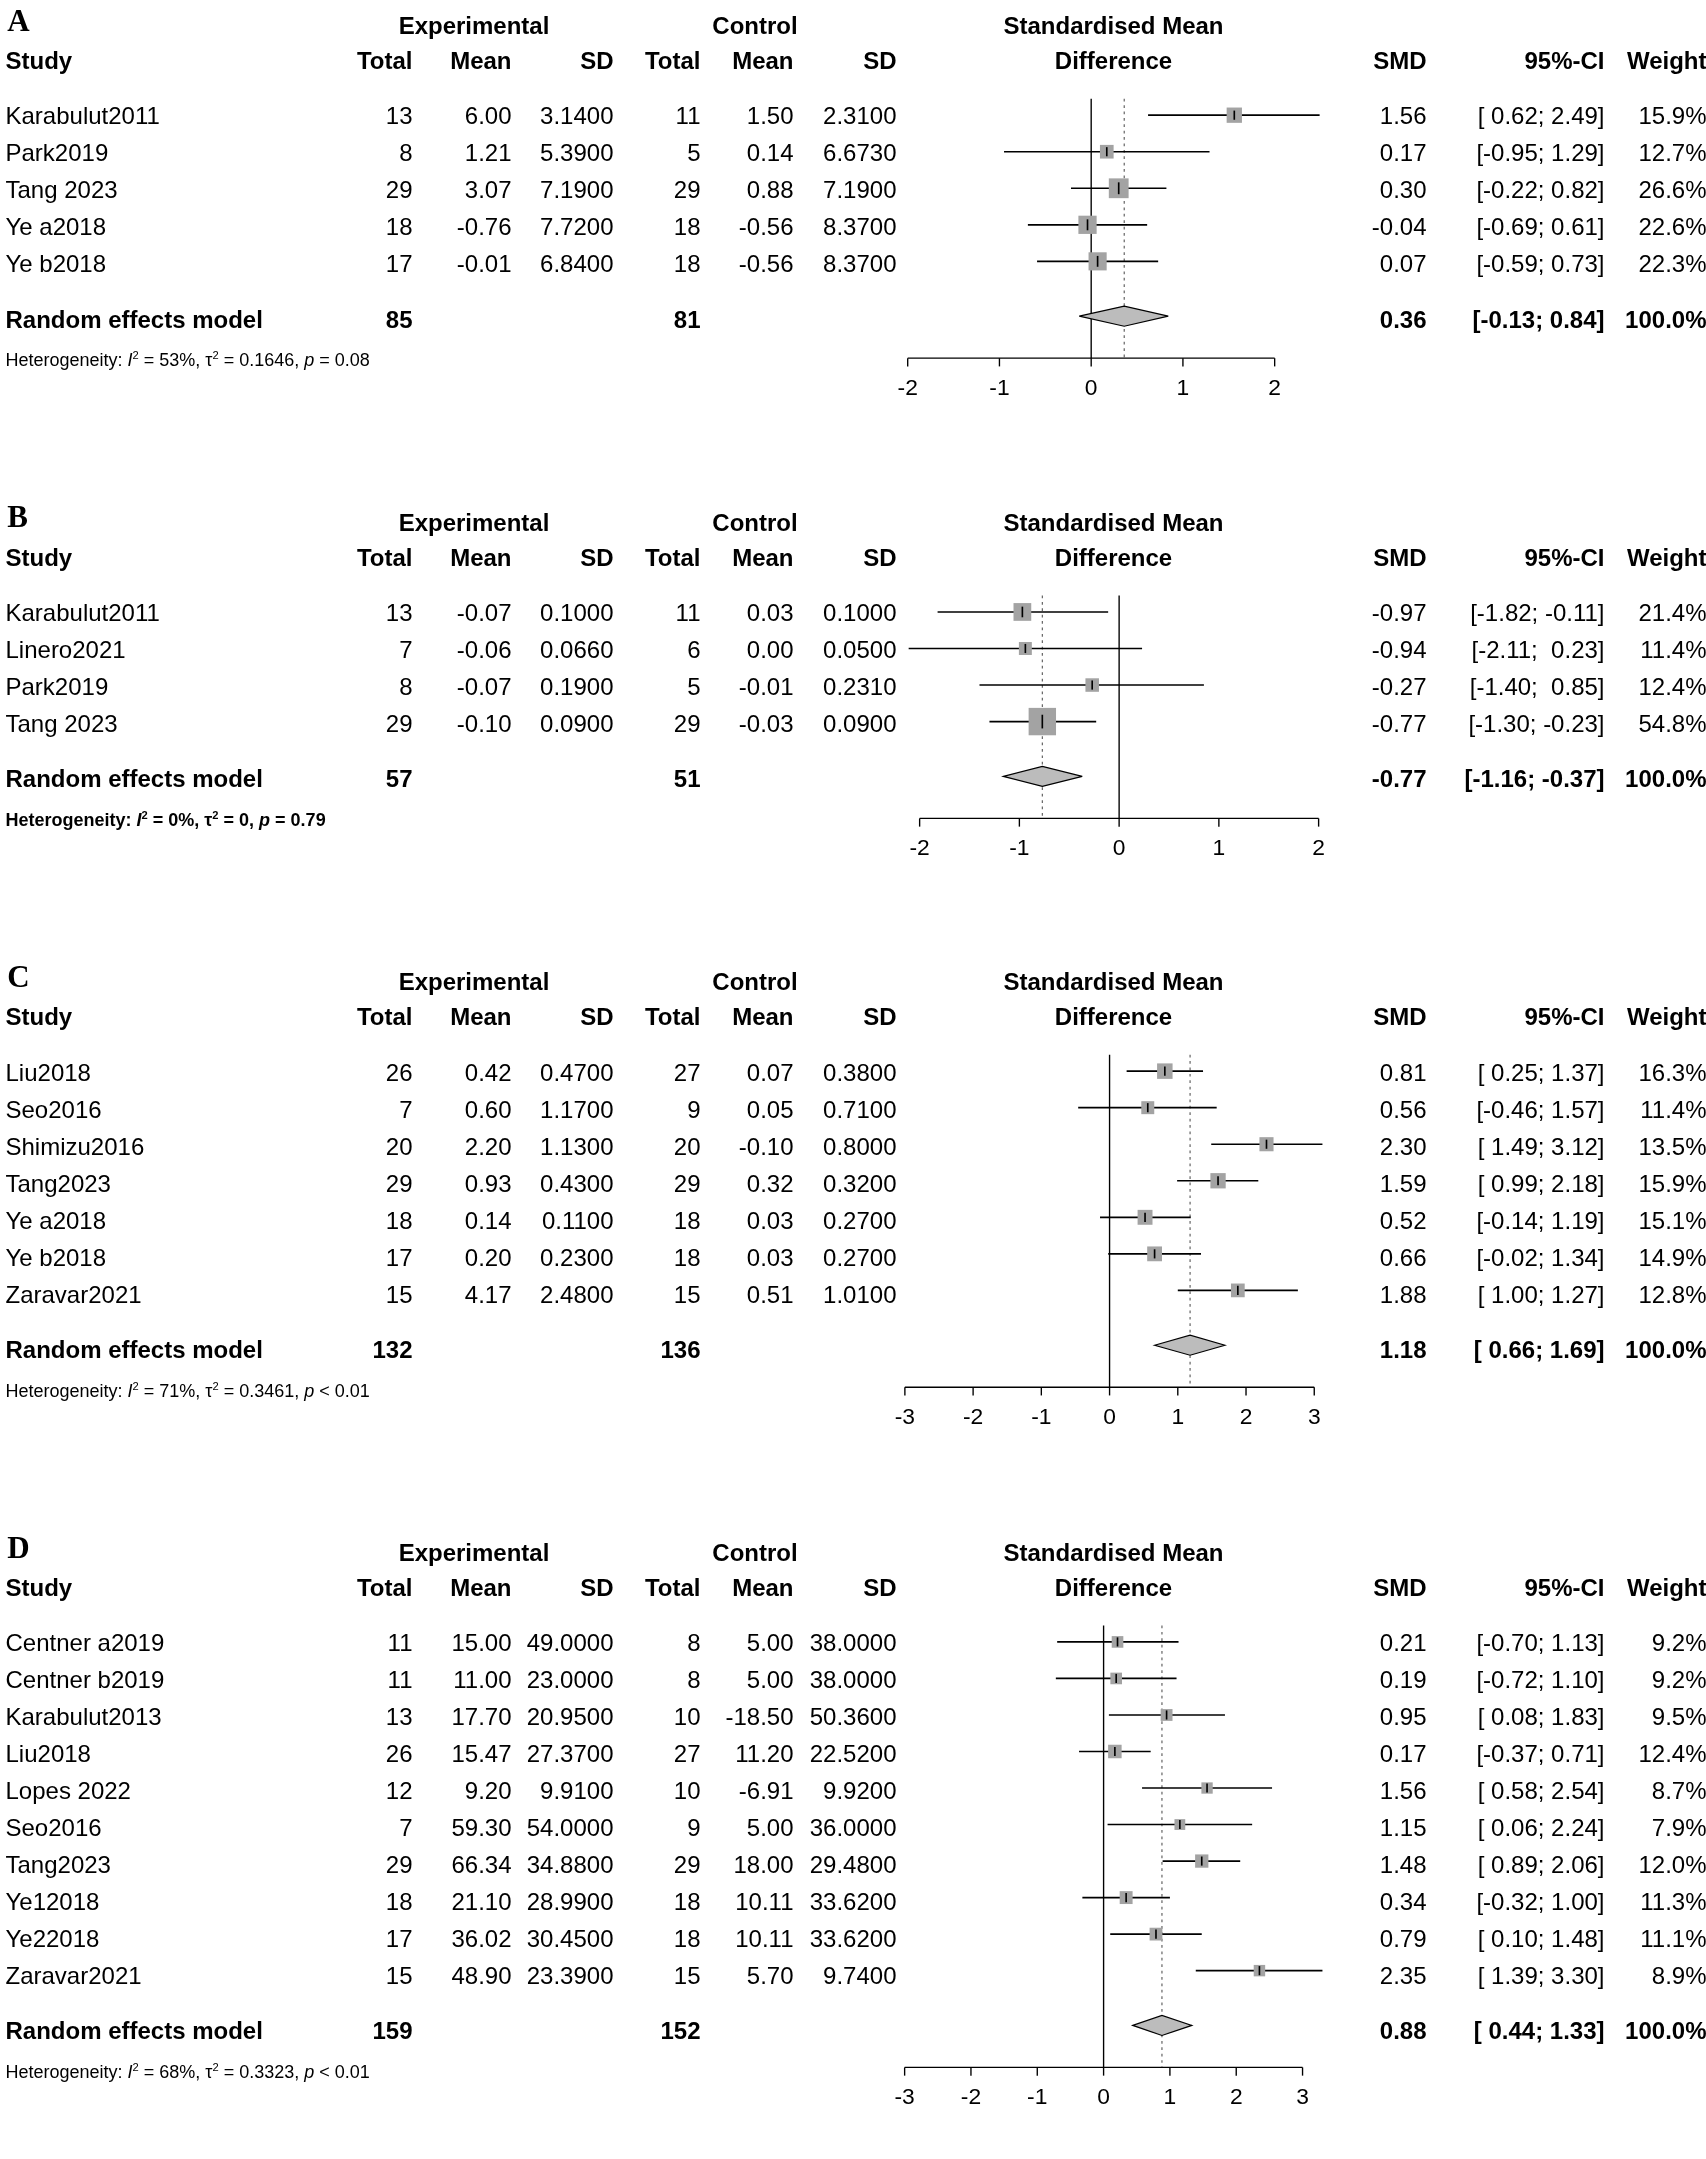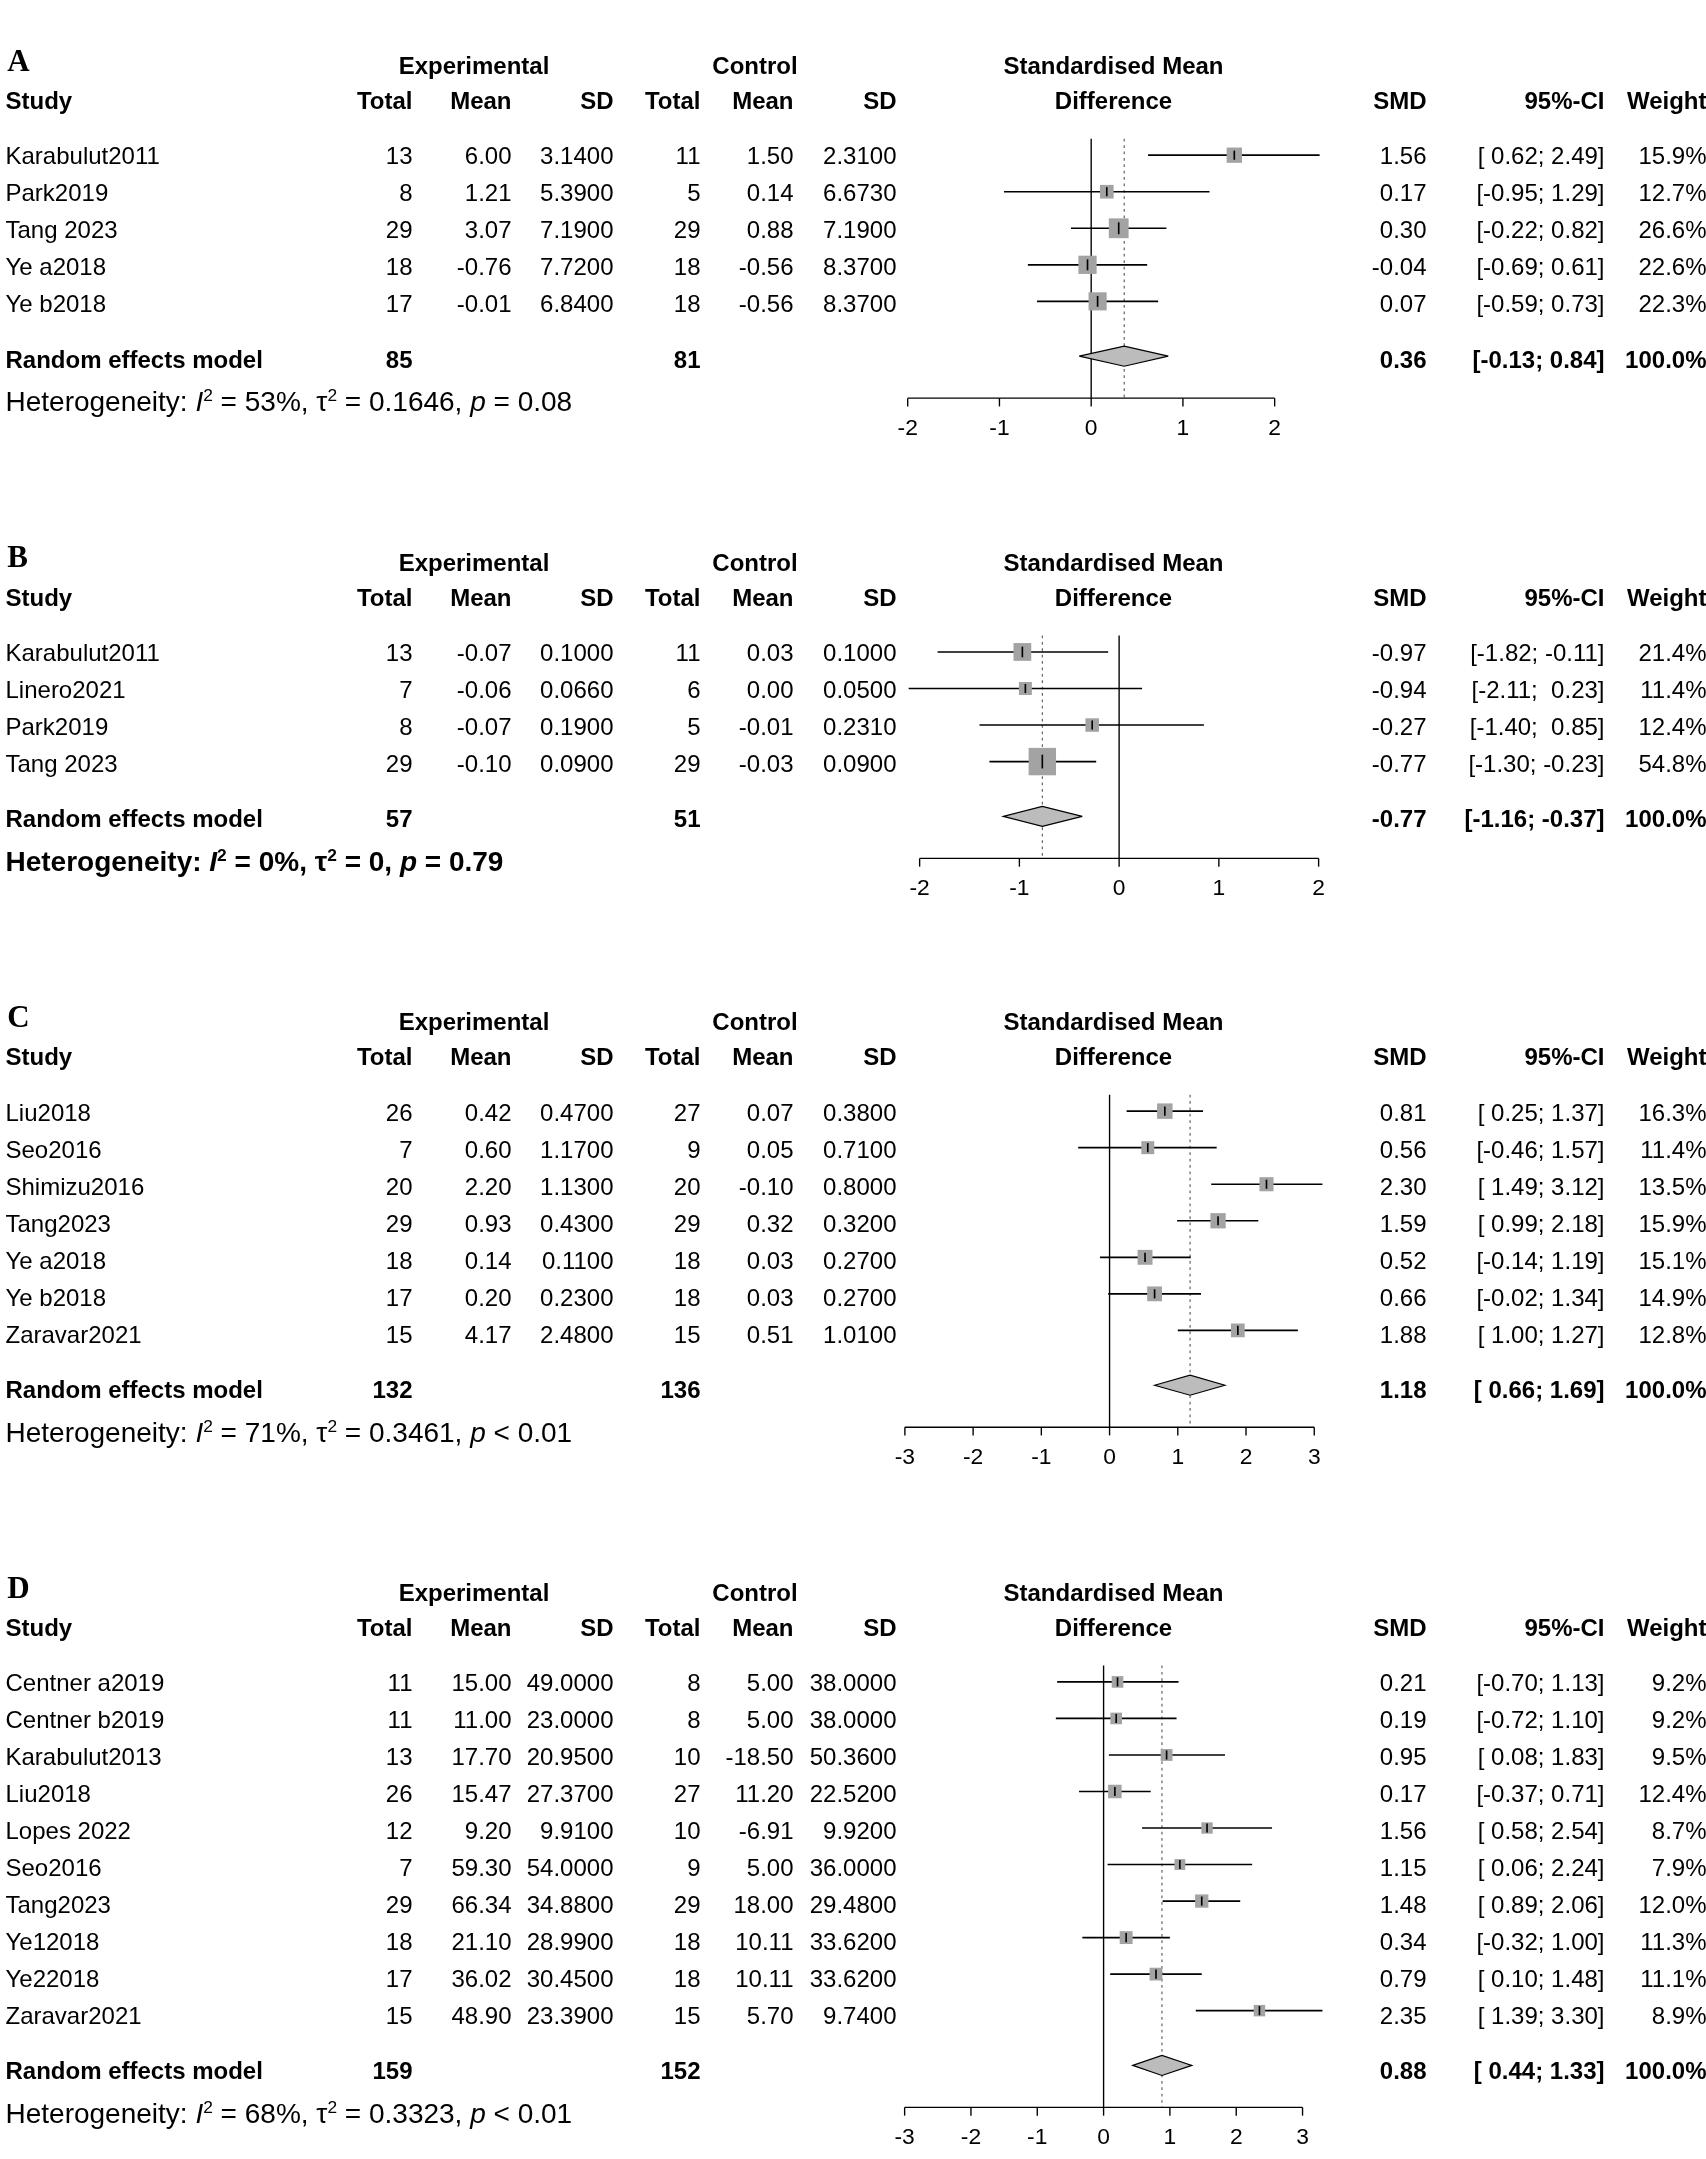--- a/index.html
+++ b/index.html
@@ -2,32 +2,32 @@
 <html style="font-size:14.6px"><head>
 <meta charset="utf-8">
 <style>
   * { box-sizing: border-box; }
   html, body { margin: 0; padding: 0; background: #ffffff; }
   body { width: 1707px; font-family: "Liberation Sans", "DejaVu Sans", sans-serif; color: #000; }
   .figure { padding: 9.1px 0 7.3px 5.5px; }
   .panel { position: relative; margin-bottom: 77px; }
   .panel:last-child { margin-bottom: 0; }
   .panel-letter { position: absolute; top: -7.3px; left: 1.8px; font-family: "Liberation Serif", "DejaVu Serif", serif; font-weight: bold; font-size: 31px; line-height: 1.2; }
-  .panel-body { position: relative; width: 1701px; margin-top: 40px; }
+  .panel-body { position: relative; width: 1701px; }
   .grid-row { display: grid; grid-template-columns: 329px 78px 99px 102px 87px 93px 103px 434px 96px 178px 102px; min-height: 37px; }
   .cell { font-size: 24px; line-height: 37px; white-space: pre; }
   .num { text-align: right; }
   .center { text-align: center; }
   .h1 { min-height: 33px; }
   .h1 .cell { line-height: 33px; }
   .header .cell { font-weight: bold; }
   .pooled-row .cell { font-weight: bold; }
   .gap { height: 18.3px; }
   .footer-row { min-height: 91px; align-items: start; }
-  .het { font-size: 28px; line-height: 29px; padding-top: 3.7px; white-space: pre-wrap; }
+  .het { font-size: 18px; line-height: 29px; padding-top: 3.7px; white-space: pre-wrap; }
   .het sup { font-size: 0.62em; }
   svg.overlay { position: absolute; left: 0; top: 0; pointer-events: none; }
   svg text { font-family: "Liberation Sans", "DejaVu Sans", sans-serif; fill: #000; }
 </style>
 </head>
 <body>
 
 <div id="figure" class="figure">
     <section class="panel">
       <div class="panel-letter">A</div>

